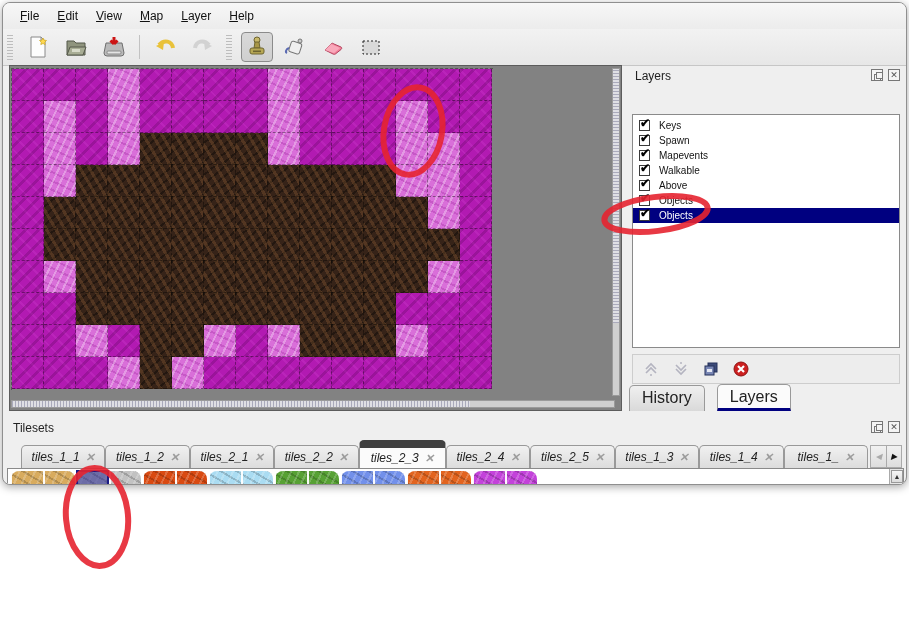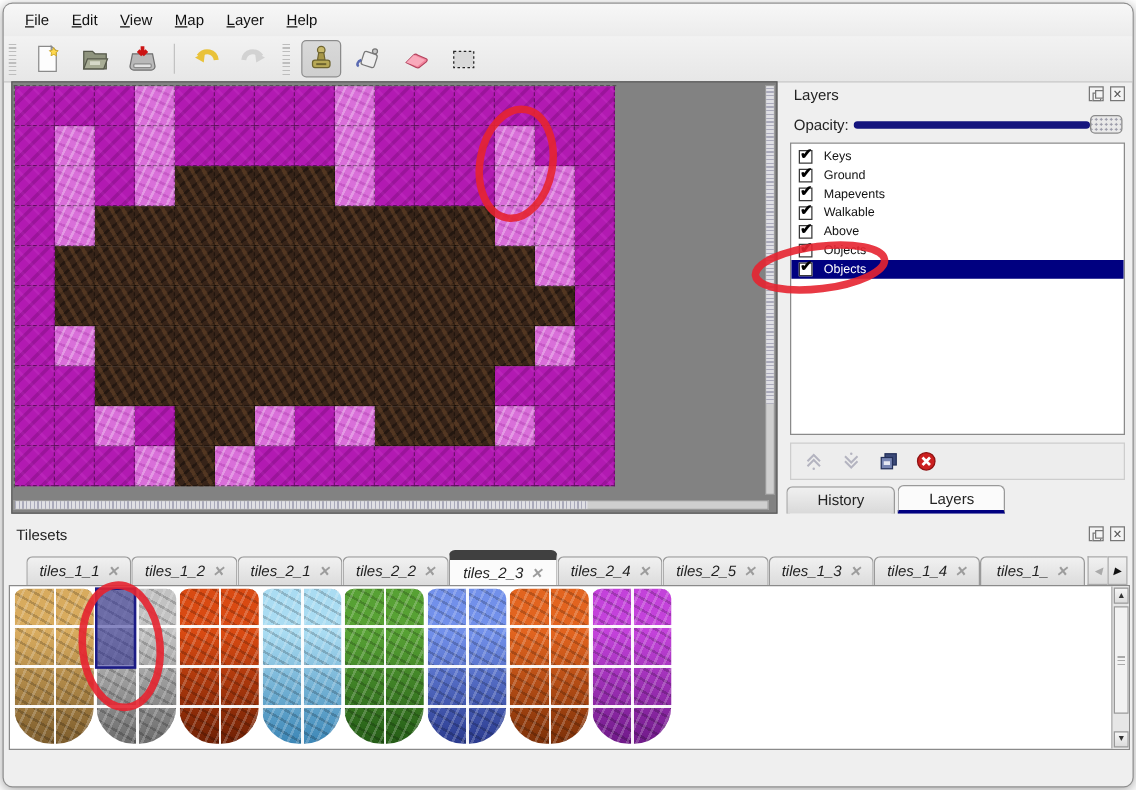--- a/index.html
+++ b/index.html
@@ -1,18 +1,18 @@
 <!DOCTYPE html>
 <html><head>
 <meta charset="utf-8">
 <style>
   * { box-sizing: border-box; margin: 0; padding: 0; }
   html,body { width: 909px; height: 632px; background: #fff; font-family: "Liberation Sans", sans-serif; }
   .window {
-    position: absolute; left: 2px; top: 2px; width: 905px; height: 628px;
+    position: absolute; left: 2px; top: 2px; width: 905px; height: 483px;
     background: #efefef; border: 1px solid #8f8f8f; border-radius: 8px;
     box-shadow: 0 2px 9px rgba(0,0,0,.35); overflow: hidden;
   }
   
   .menubar { position:absolute; left:0; top:0; right:0; height:26px; display:flex; align-items:center; padding-left:8px; background:linear-gradient(#f7f7f7,#ececec); }
   .menu-item { font-size:12px; color:#111; padding:3px 9px; cursor:default; }
   .menu-item u { text-decoration: underline; }
   
   .toolbar { position:absolute; left:0; top:26px; right:0; height:37px; display:flex; align-items:center; background:linear-gradient(#f2f2f2,#e7e7e7); border-bottom:1px solid #c6c6c6; }
   .grip-v { width:6px; height:26px; margin:0 6px 0 4px; background:repeating-linear-gradient(0deg,#bdbdbd 0 1px,transparent 1px 3px); }
@@ -52,21 +52,21 @@
   .layer-listbox { position:absolute; left:5px; top:49px; width:268px; height:234px; background:#fff; border:1px solid #8a8a8a; overflow:hidden; padding-top:3px; }
   .layer-row { position:relative; height:15px; display:flex; align-items:center; padding-left:6px; }
   .layer-row.selected { background:#000080; }
   .layer-row.selected .layer-name { color:#fff; }
   .checkbox { width:11px; height:11px; background:#fff; border:1px solid #3a3a3a; position:relative; flex:0 0 auto; }
   .checkbox .tick { position:absolute; left:0px; top:-5px; font-size:12px; font-weight:bold; color:#000; }
   .layer-name { font-size:10px; color:#111; margin-left:9px; white-space:nowrap; }
   .layer-btnbar { position:absolute; left:5px; top:289px; width:268px; height:30px; background:#ededed; border:1px solid #cdcdcd; display:flex; align-items:center; gap:10px; padding-left:8px; }
   .lbtn { width:20px; height:20px; display:flex; align-items:center; justify-content:center; }
   .side-tabs { position:absolute; left:2px; top:322px; height:24px; display:flex; align-items:flex-end; }
-  .side-tab { font-size:12px; color:#222; padding:3px 24px 4px; border:1px solid #999; border-bottom:none; border-radius:5px 5px 0 0; background:linear-gradient(#f0f0f0,#d9d9d9); margin-right:2px; }
+  .side-tab { font-size:16px; color:#222; padding:3px 12px 4px; border:1px solid #999; border-bottom:none; border-radius:5px 5px 0 0; background:linear-gradient(#f0f0f0,#d9d9d9); margin-right:12px; }
   .side-tab.active { background:#fbfbfb; border-bottom:3px solid #000080; padding-bottom:2px; }
   
   .tilesets-panel { position:absolute; left:2px; top:414px; width:901px; height:184px; }
   .ts-tabs { position:absolute; left:16px; top:22px; right:4px; height:29px; display:flex; align-items:flex-end;font-style:italic; }
   .ts-tab { height:23px; width:87px; font-size:12px; color:#222; border:1px solid #999; border-bottom:none; border-radius:5px 5px 0 0; background:linear-gradient(#f1f1f1,#dcdcdc); display:flex; align-items:center; justify-content:center; gap:6px; overflow:hidden; white-space:nowrap; }
   .ts-tab.active { height:28px; width:90px; background:#fbfbfb; border-top:8px solid #404040; }
   .ts-tab .x { color:#9c9c9c; font-size:11px; font-weight:bold; }
   .ts-scroll { display:flex; margin-left:2px; align-items:flex-end; }
   .ts-scroll .sb { width:16px; height:23px; border:1px solid #aaa; background:linear-gradient(#f1f1f1,#ddd); font-size:8px; display:flex; align-items:center; justify-content:center; }
   .ts-scroll .sb.left { color:#aaa; border-right:none; }
@@ -356,37 +356,32 @@
   </div>
 
   <div class="layers-panel">
     <div class="panel-header">
       <span class="panel-title">Layers</span>
       <span class="panel-icons">
         <span class="mini-icon restore"></span>
         <span class="mini-icon">✕</span>
       </span>
     </div>
-    <div class="opacity-row">
-      <span class="opacity-label">Opacity:</span>
-      <span class="opacity-track"></span>
-      <span class="opacity-handle"></span>
-    </div>
     <div class="layer-listbox">
         <div class="layer-row">
           <span class="checkbox">
             <span class="tick">✔</span>
           </span>
           <span class="layer-name">Keys</span>
         </div>
         <div class="layer-row">
           <span class="checkbox">
             <span class="tick">✔</span>
           </span>
-          <span class="layer-name">Ground</span>
+          <span class="layer-name">Spawn</span>
         </div>
         <div class="layer-row">
           <span class="checkbox">
             <span class="tick">✔</span>
           </span>
           <span class="layer-name">Mapevents</span>
         </div>
         <div class="layer-row">
           <span class="checkbox">
             <span class="tick">✔</span>

